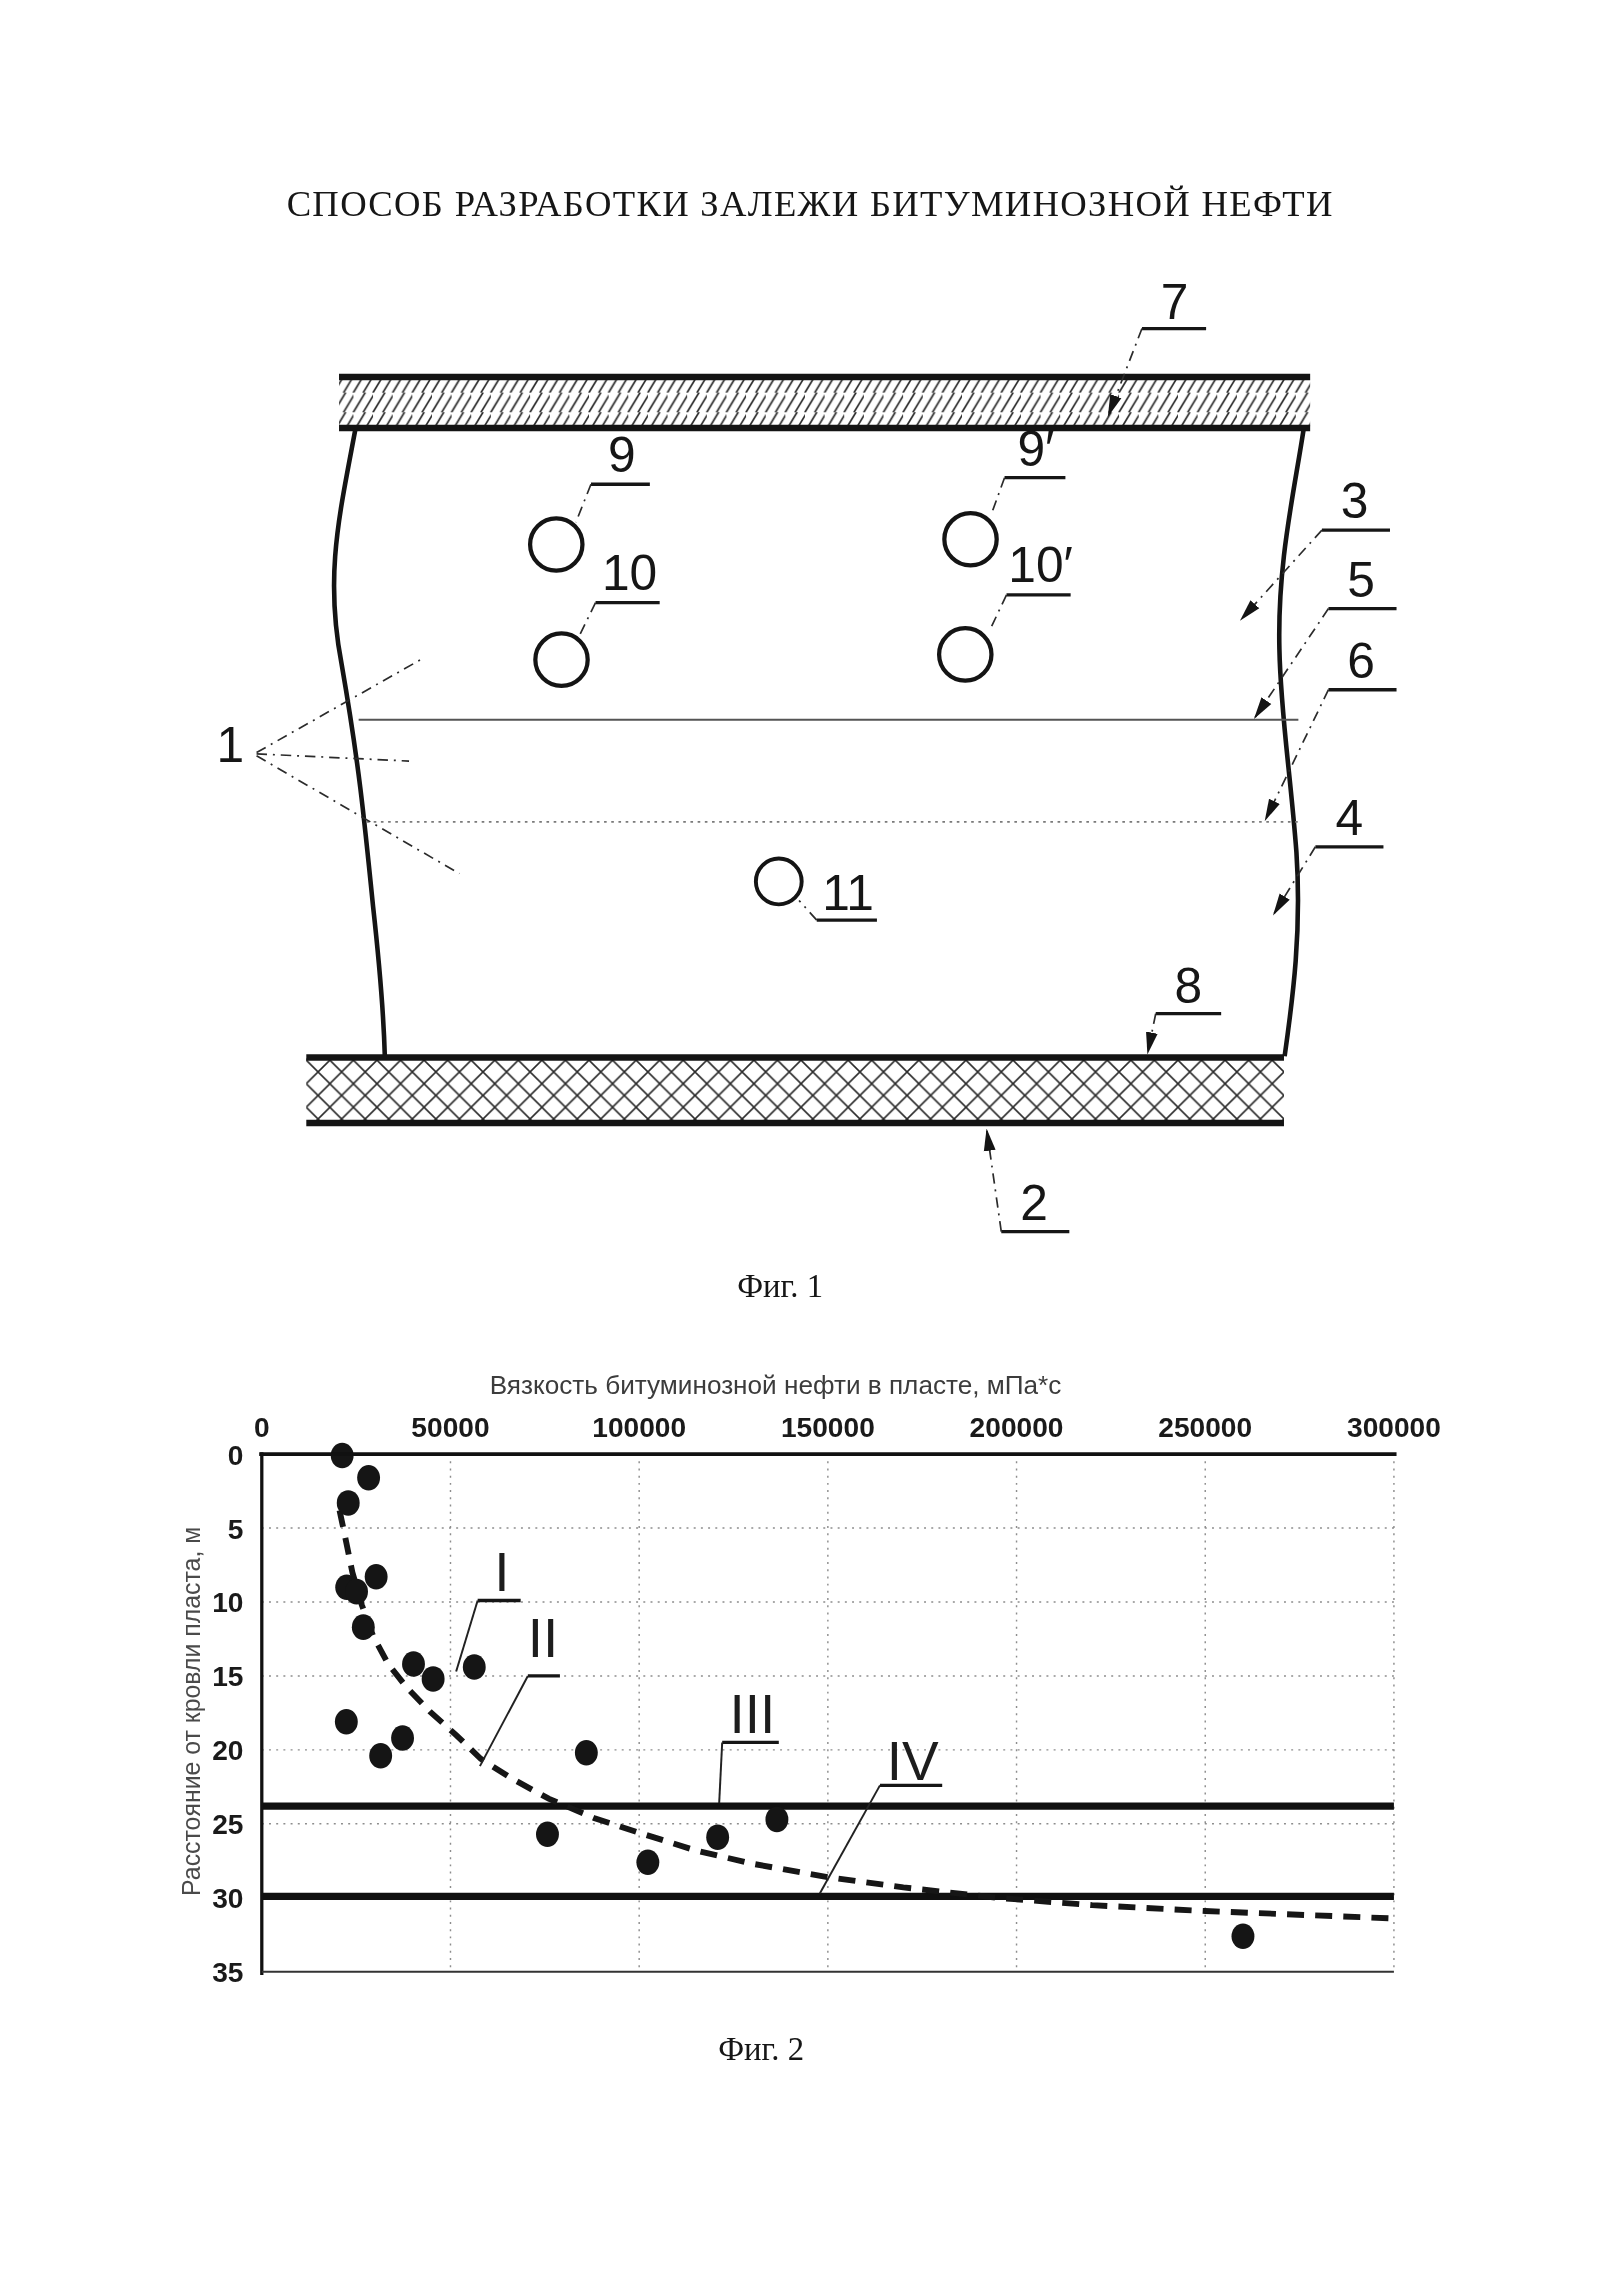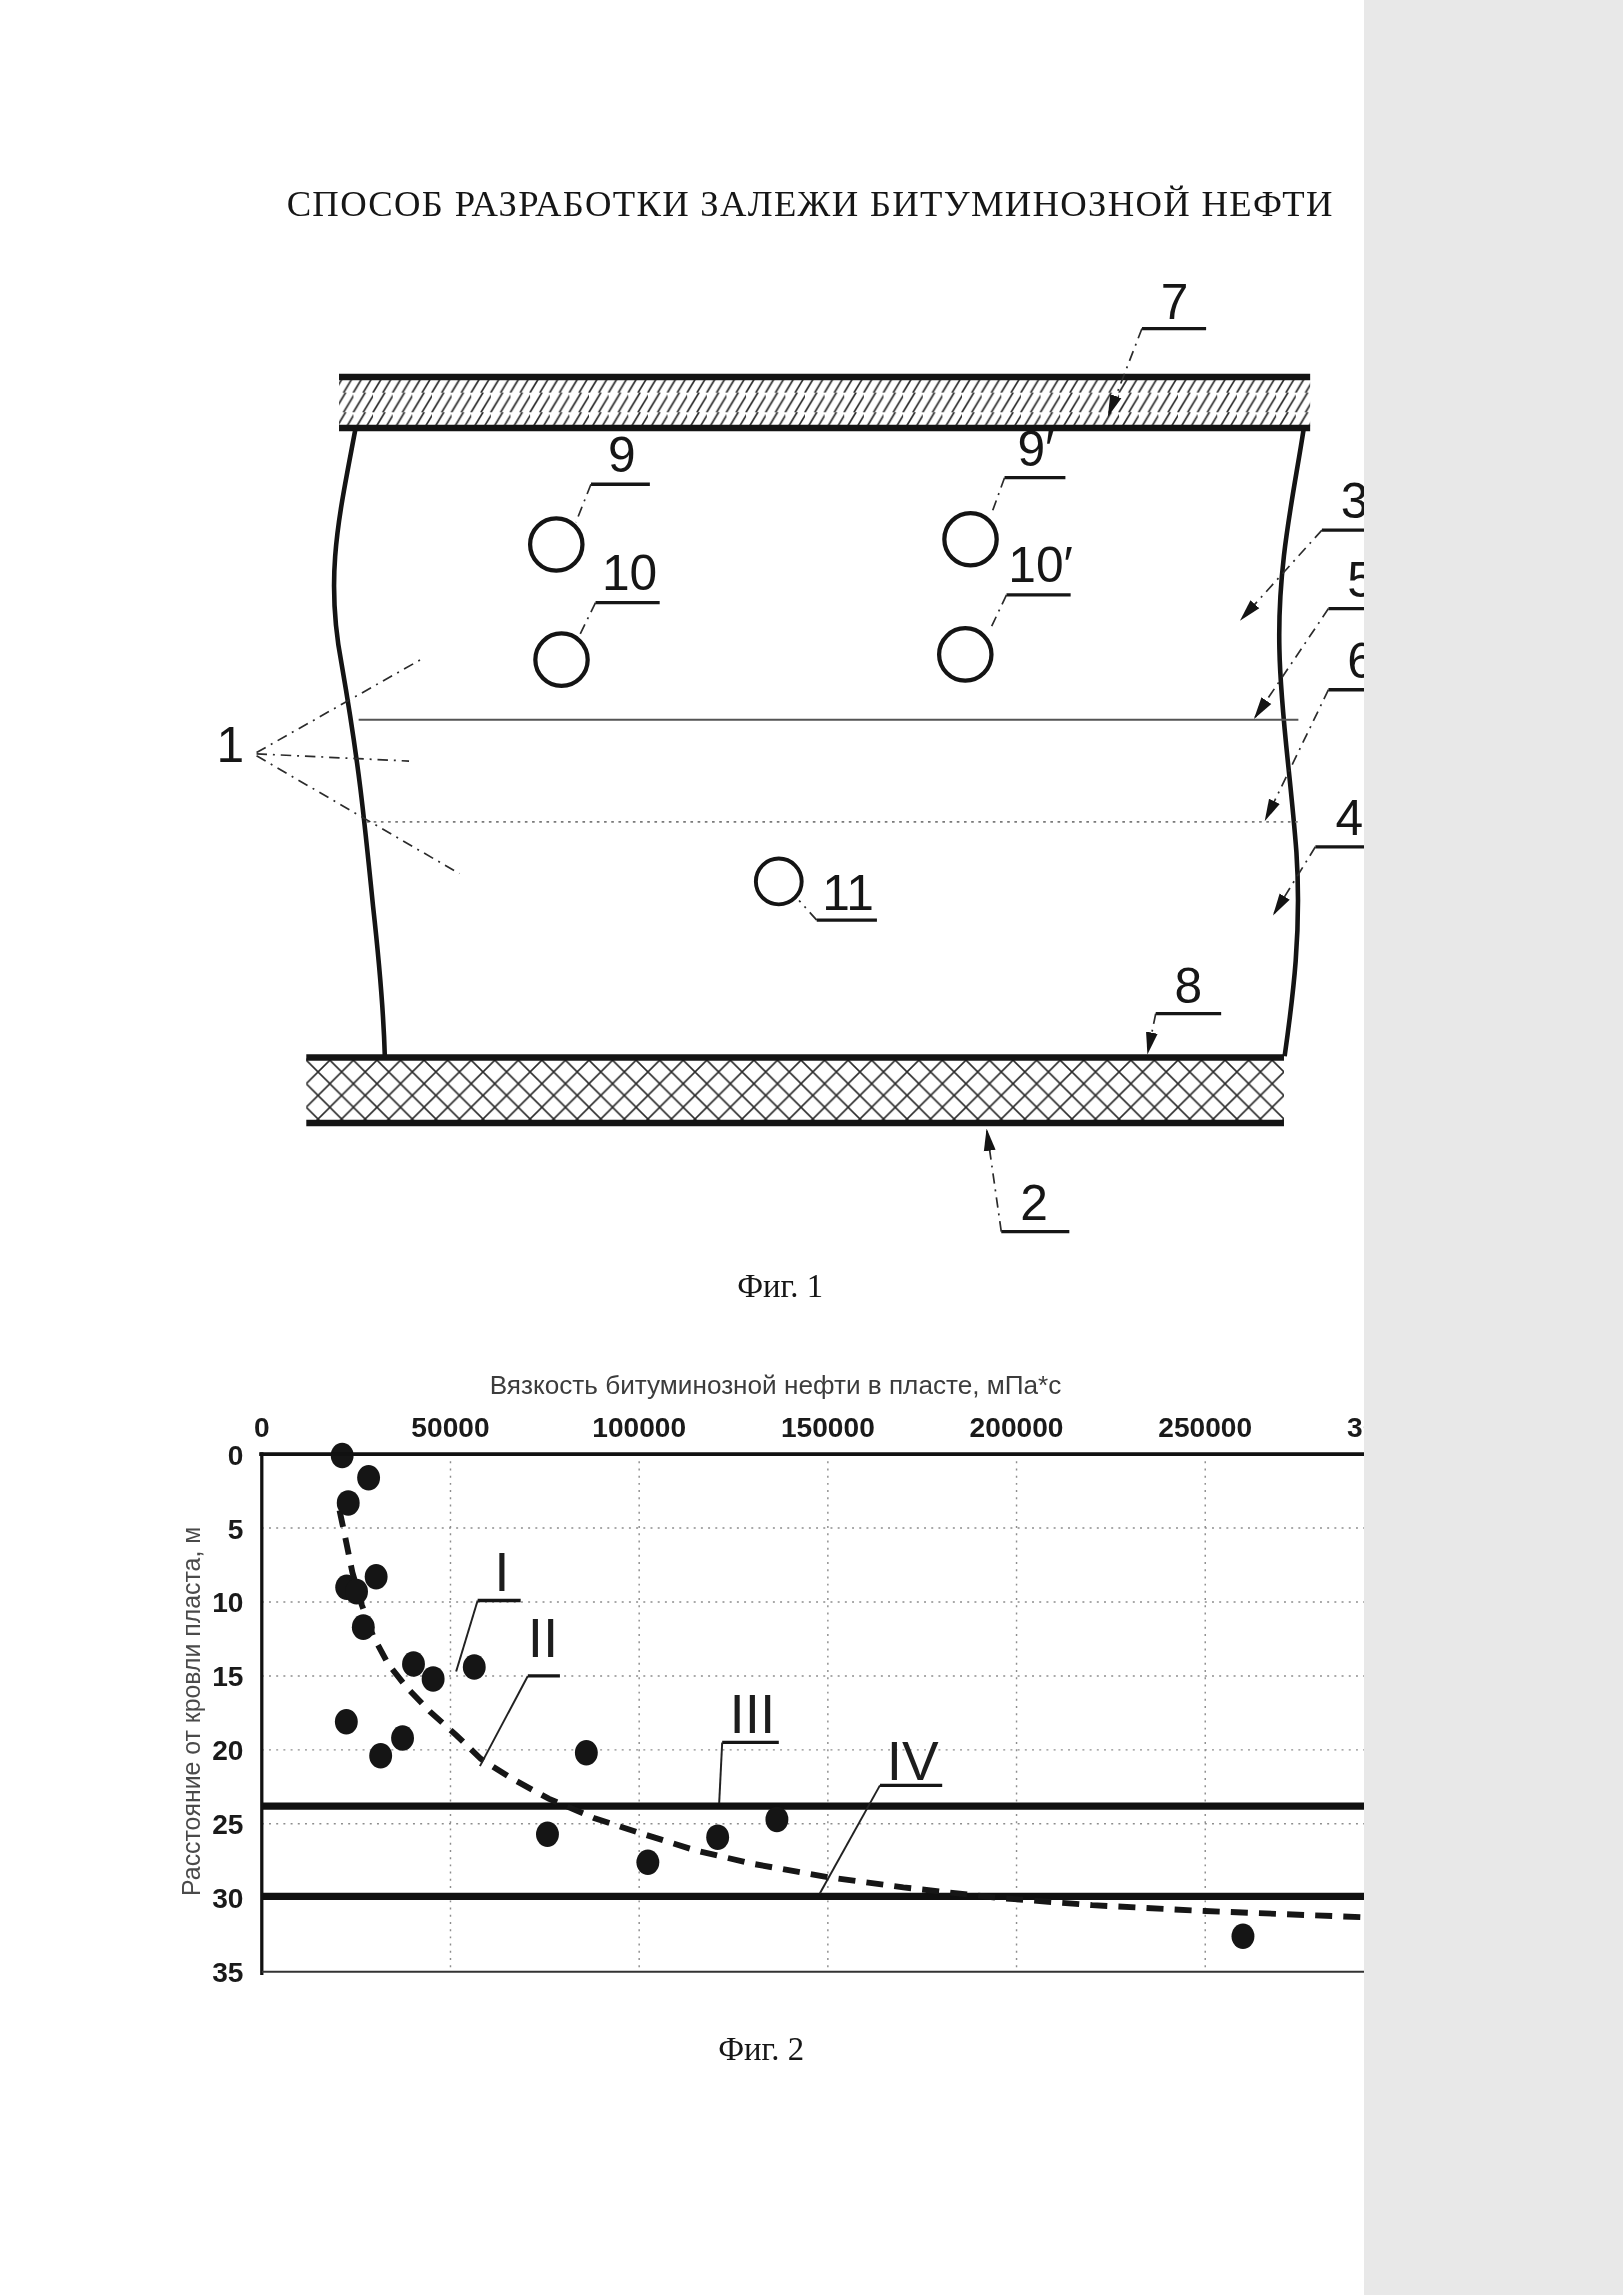--- a/index.html
+++ b/index.html
@@ -1,16 +1,16 @@
 <!DOCTYPE html>
 <html style="font-size:10.5px"><head>
 <meta charset="utf-8">
 <style>
   html,body{margin:0;padding:0;background:#e8e8e8;}
-  .page{position:relative;width:1364px;height:2295px;background:#ffffff;overflow:hidden;
+  .page{position:relative;width:1623px;height:2295px;background:#ffffff;overflow:hidden;
         font-family:"Liberation Serif", serif;}
   svg{position:absolute;left:0;top:0;}
   text{fill:#161616;}
   .title-t{font-family:"Liberation Serif",serif;font-size:56px;letter-spacing:2px;}
   .ref-num{font-family:"Liberation Sans",sans-serif;font-size:76px;font-weight:500;}
   .cap-t{font-family:"Liberation Serif",serif;font-size:50px;}
   .chart-title-t{font-family:"Liberation Sans",sans-serif;font-size:40px;fill:#3c3c3c;}
   .chart-ylab-t{font-family:"Liberation Sans",sans-serif;font-size:38px;fill:#4a4a4a;}
   .tick-t{font-family:"Liberation Sans",sans-serif;font-size:43px;font-weight:600;fill:#1a1a1a;}
   .ann-t{font-family:"Liberation Sans",sans-serif;font-size:84px;font-weight:500;fill:#1d1d1d;}

